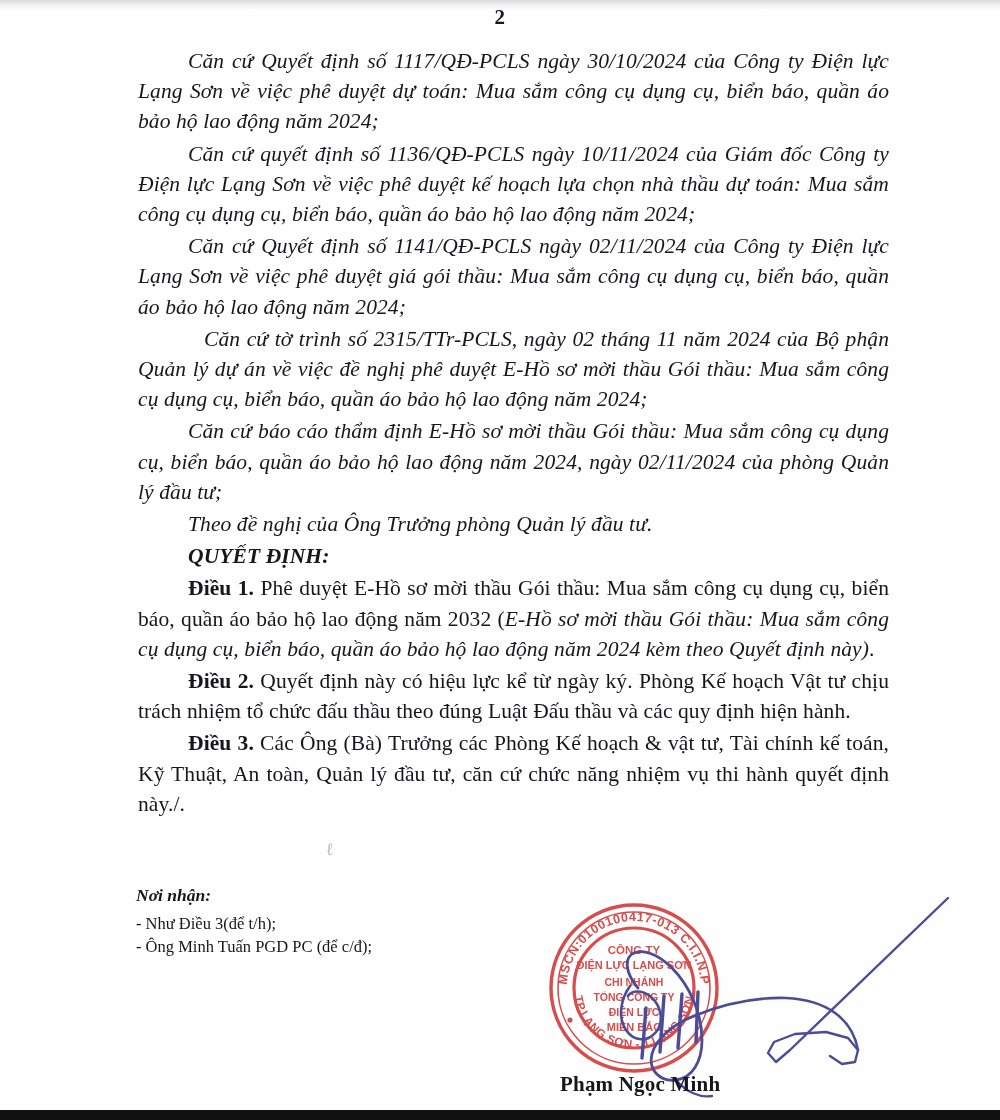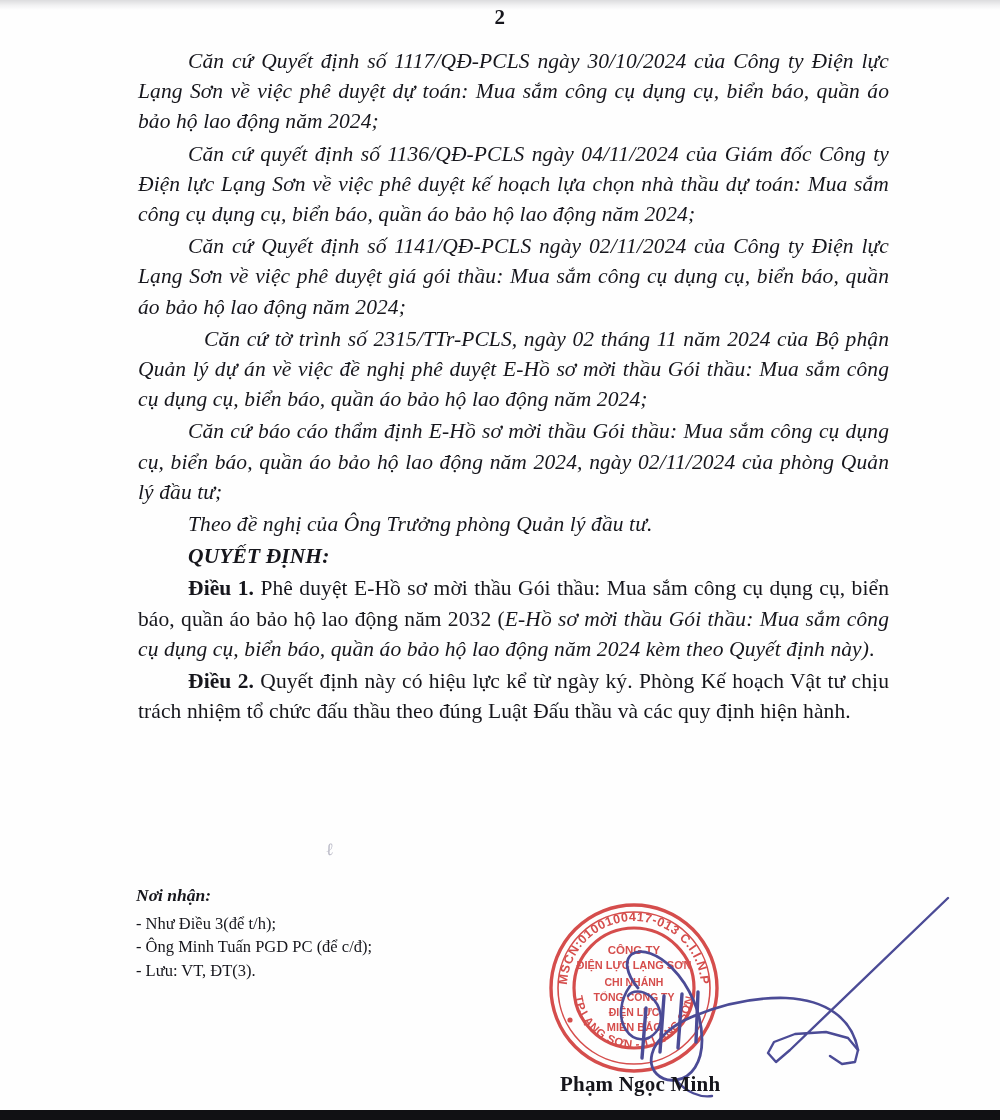--- a/index.html
+++ b/index.html
@@ -164,42 +164,42 @@
 
 <div class="page">
 
   <div class="scan-top"></div>
 
   <div class="page-number">2</div>
 
   <div class="body-block">
 
     <p class="para">Căn cứ Quyết định số 1117/QĐ-PCLS ngày 30/10/2024 của Công ty Điện lực Lạng Sơn về việc phê duyệt dự toán: Mua sắm công cụ dụng cụ, biển báo, quần áo bảo hộ lao động năm 2024;</p>
-    <p class="para">Căn cứ quyết định số 1136/QĐ-PCLS ngày 04/11/2024 của Giám đốc Công ty Điện lực Lạng Sơn về việc phê duyệt kế hoạch lựa chọn nhà thầu dự toán: Mua sắm công cụ dụng cụ, biển báo, quần áo bảo hộ lao động năm 2024;</p>
+    <p class="para">Căn cứ quyết định số 1136/QĐ-PCLS ngày 10/11/2024 của Giám đốc Công ty Điện lực Lạng Sơn về việc phê duyệt kế hoạch lựa chọn nhà thầu dự toán: Mua sắm công cụ dụng cụ, biển báo, quần áo bảo hộ lao động năm 2024;</p>
     <p class="para">Căn cứ Quyết định số 1141/QĐ-PCLS ngày 02/11/2024 của Công ty Điện lực Lạng Sơn về việc phê duyệt giá gói thầu: Mua sắm công cụ dụng cụ, biển báo, quần áo bảo hộ lao động năm 2024;</p>
     <p class="para wide-indent">Căn cứ tờ trình số 2315/TTr-PCLS, ngày 02 tháng 11 năm 2024 của Bộ phận Quản lý dự án về việc đề nghị phê duyệt E-Hồ sơ mời thầu Gói thầu: Mua sắm công cụ dụng cụ, biển báo,  quần áo bảo hộ lao động năm 2024;</p>
     <p class="para">Căn cứ báo cáo thẩm định E-Hồ sơ mời thầu Gói thầu: Mua sắm công cụ dụng cụ, biển báo,  quần áo bảo hộ lao động năm 2024, ngày 02/11/2024 của phòng Quản lý đầu tư;</p>
     <p class="para">Theo đề nghị của Ông Trưởng phòng Quản lý đầu tư.</p>
 
     <p class="para quyet-dinh-heading">QUYẾT ĐỊNH:</p>
 
     <p class="para upright"><span class="bold">Điều 1.</span><span> Phê duyệt E-Hồ sơ mời thầu Gói thầu: Mua sắm công cụ dụng cụ, biển báo,  quần áo bảo hộ lao động năm 2032 (</span><span class="ital">E-Hồ sơ mời thầu Gói thầu: Mua sắm công cụ dụng cụ, biển báo, quần áo bảo hộ lao động năm 2024 kèm theo Quyết định này)</span><span>.</span></p>
 
     <p class="para upright"><span class="bold">Điều 2.</span><span> Quyết định này có hiệu lực kể từ ngày ký. Phòng Kế hoạch Vật tư chịu trách nhiệm tổ chức đấu thầu theo đúng Luật Đấu thầu và các quy định hiện hành.</span></p>
 
+    <p class="para upright"><span class="bold">Điều 3.</span><span> Các Ông (Bà) Trưởng các Phòng Kế hoạch &amp; vật tư, Tài chính kế toán, Kỹ Thuật, An toàn, Quản lý đầu tư, căn cứ chức năng nhiệm vụ thi hành quyết định này./.</span></p>
 
   </div>
 
   <div class="pencil-mark">ℓ</div>
 
   <div class="recipients">
     <div class="title">Nơi nhận:</div>
     <div class="r-line">- Như Điều 3(để t/h);</div>
     <div class="r-line">- Ông Minh Tuấn PGD PC (để c/đ);</div>
-    <div class="r-line">- Lưu: VT, ĐT(3).</div>
   </div>
 
   <div class="signature-area">
 
 
     <div class="seal">
       <svg viewBox="0 0 172 172" width="172" height="172" aria-hidden="true">
         <defs>
           <path id="arcTop" d="M 19,86 A 67,67 0 0 1 153,86" fill="none"></path>
           <path id="arcBottom" d="M 26,86 A 60,60 0 0 0 146,86" fill="none"></path>

